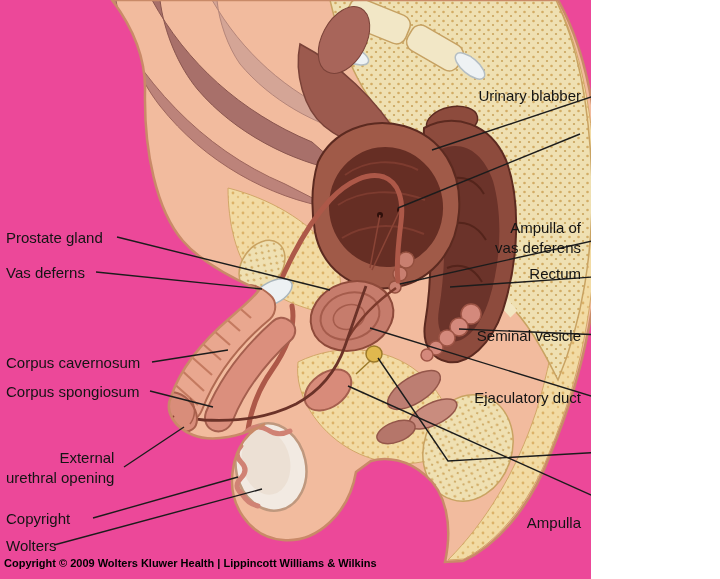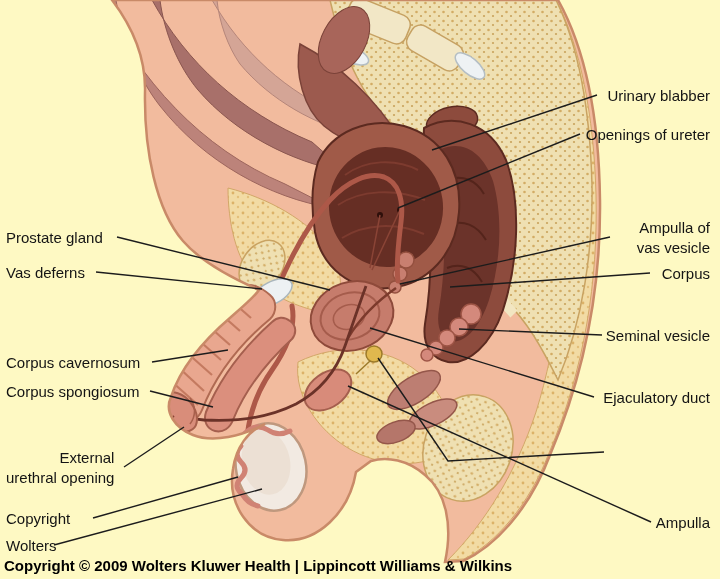--- a/index.html
+++ b/index.html
@@ -1,22 +1,22 @@
 <!DOCTYPE html>
 <html><head>
 <meta charset="utf-8">
 <style>
   html,body{margin:0;padding:0;background:#fff;}
-  .stage{position:relative;width:720px;height:579px;background:#fef9c3;overflow:hidden;
+  .stage{position:relative;width:591px;height:579px;background:#ec4899;overflow:hidden;
          font-family:"Liberation Sans",sans-serif;}
   .stage svg{position:absolute;left:0;top:0;}
   .lbl{position:absolute;font-size:15px;line-height:19.5px;color:#141414;white-space:pre-line;}
   .lbl.right{right:10px;text-align:right;}
   .lbl.left{left:6px;text-align:right;}
-  .copyright{position:absolute;left:4px;top:557px;font-size:15px;font-weight:bold;color:#000;}
+  .copyright{position:absolute;left:4px;top:557px;font-size:11px;font-weight:bold;color:#000;}
 </style>
 </head>
 <body>
 
 <div class="stage">
 
 <svg width="720" height="579" viewBox="0 0 720 579">
   <defs>
     <clipPath id="bodyClip">
       <path d="M112,0 L558,0 C586,50 599,120 600,200 C601,285 586,370 550,455 C530,508 496,546 463,561 L445,562 C453,525 446,492 425,475 C408,460 387,456 371,461 L356,472 C349,513 317,543 283,540 C249,537 227,504 233,469 C236,447 248,431 265,424 C243,436 213,443 193,435 C175,428 164,412 171,397 C181,366 204,340 231,317 C245,305 255,296 259,290 C234,279 202,263 183,241 C156,210 144,150 145,92 C146,56 131,25 112,0 Z"></path>
@@ -162,24 +162,23 @@
     <path d="M96,272 L262,289"></path>
     <path d="M152,362 L228,350"></path>
     <path d="M150,391 L213,407"></path>
     <path d="M124,467 L184,427"></path>
     <path d="M93,518 L238,477"></path>
     <path d="M54,545 L262,489"></path>
   </g>
 </svg>
 
 <div class="lbl right" style="top:86px">Urinary blabber</div>
-<div class="lbl right" style="top:125px">Openings of ureter</div>
 <div class="lbl right" style="top:218px">Ampulla of
-vas vesicle</div>
-<div class="lbl right" style="top:264px">Corpus</div>
+vas deferens</div>
+<div class="lbl right" style="top:264px">Rectum</div>
 <div class="lbl right" style="top:388px">Ejaculatory duct</div>
 <div class="lbl right" style="top:326px">Seminal vesicle</div>
 <div class="lbl right" style="top:513px">Ampulla</div>
 
 <div class="lbl left" style="top:228px">Prostate gland</div>
 <div class="lbl left" style="top:263px">Vas deferns</div>
 <div class="lbl left" style="top:353px">Corpus cavernosum</div>
 <div class="lbl left" style="top:382px">Corpus spongiosum</div>
 <div class="lbl left" style="top:448px">External
 urethral opening</div>

